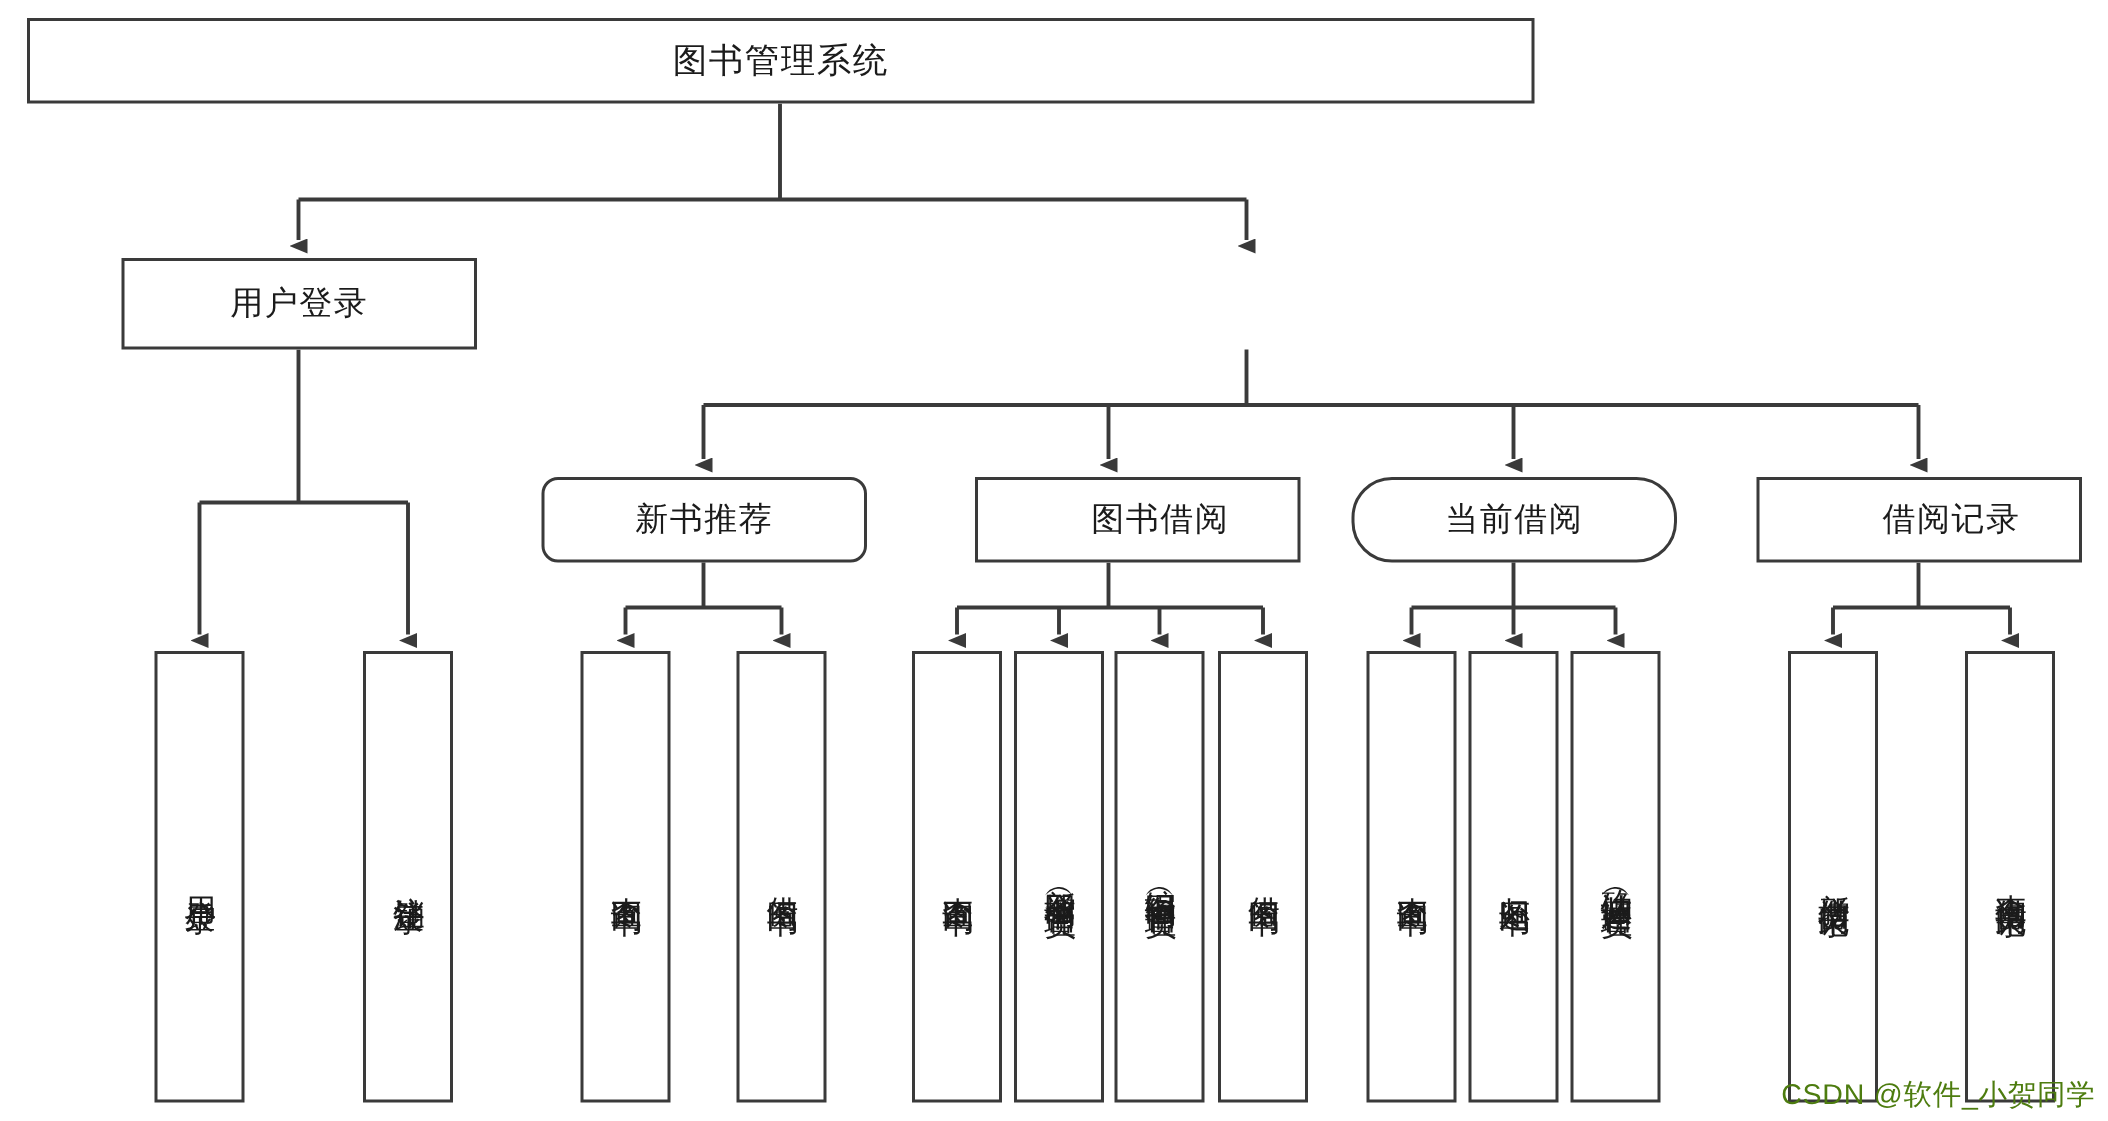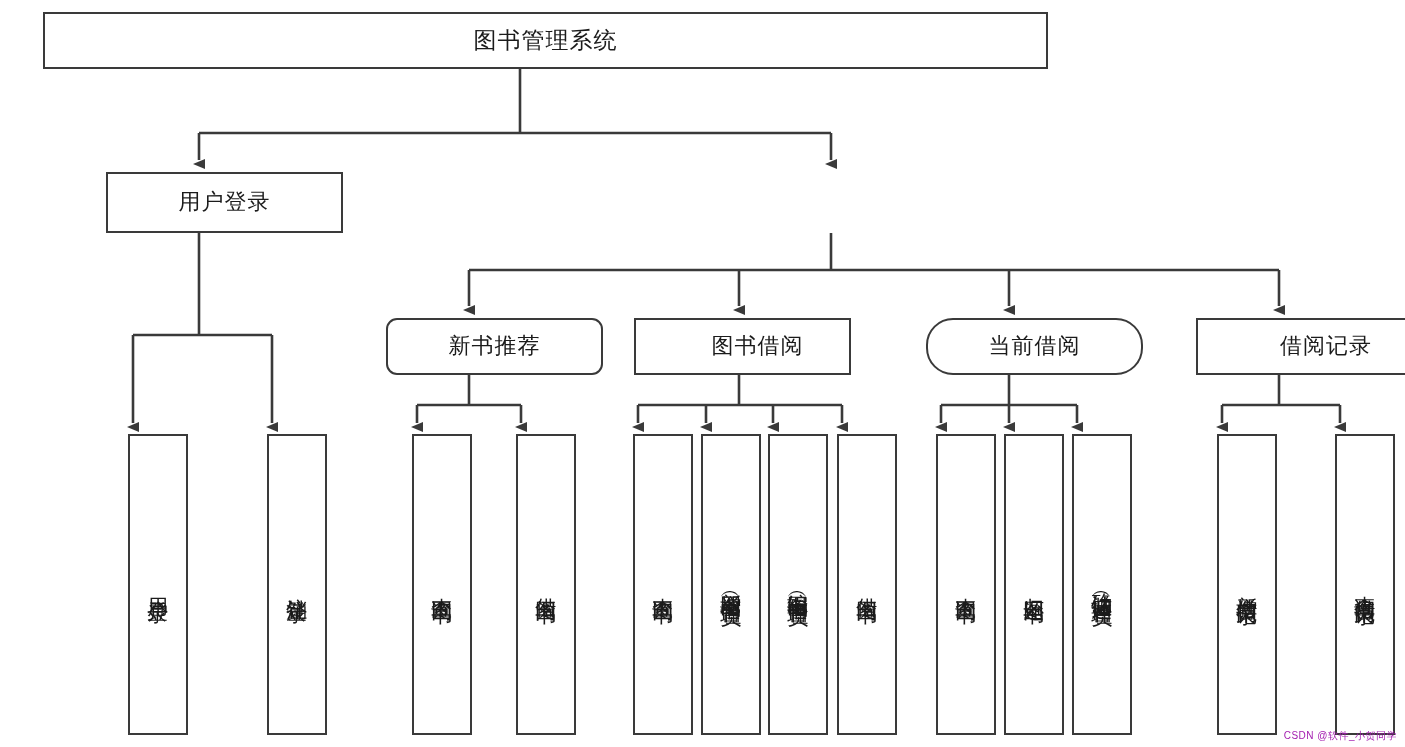--- a/index.html
+++ b/index.html
@@ -22,21 +22,20 @@
   }
   .node{
     position:absolute;
     box-sizing:border-box;
     background:#ffffff;
     border:2.5px solid #3a3a3a;
     display:flex;
     align-items:center;
     justify-content:center;
     color:#1b1b1b;
-    margin-left:25px;
   }
   .node .label{
     display:block;
     text-align:center;
     line-height:1.28;
     letter-spacing:0.5px;
     white-space:pre-line;
   }
   
   .node.h .label{
@@ -54,22 +53,22 @@
     text-orientation:upright;
     font-size:21px;
     line-height:1.30;
     letter-spacing:2px;
     max-height:272px;
   }
   #watermark{
     position:absolute;
     right:8px;
     bottom:4px;
-    font-size:10px;
-    color:#a21caf;
+    font-size:19px;
+    color:#4d7c0f;
     letter-spacing:0.5px;
     user-select:none;
     white-space:nowrap;
     text-align:right;
   }
 </style>
 </head>
 <body>
 
 <div id="canvas">
@@ -128,21 +127,21 @@
     <span class="label">图书管理系统</span>
   </div>
 
   <div class="node h" style="left:81px; top:172px; width:237px; height:61px;">
     <span class="label">用户登录</span>
   </div>
 
   <div class="node h" style="left:361px; top:318px; width:217px; height:57px;border-radius:11px;">
     <span class="label">新书推荐</span>
   </div>
-  <div class="node h" style="left:609px; top:318px; width:217px; height:57px;padding-left:30px;">
+  <div class="node h" style="left:650px; top:318px; width:217px; height:57px;padding-left:30px;">
     <span class="label">图书借阅</span>
   </div>
   <div class="node h" style="left:901px; top:318px; width:217px; height:57px;border-radius:27px;">
     <span class="label">当前借阅</span>
   </div>
   <div class="node h" style="left:1171px; top:318px; width:217px; height:57px;padding-left:43px;">
     <span class="label">借阅记录</span>
   </div>
 
   <div class="node v" style="left:103px; top:434px; width:60px; height:301px;">

